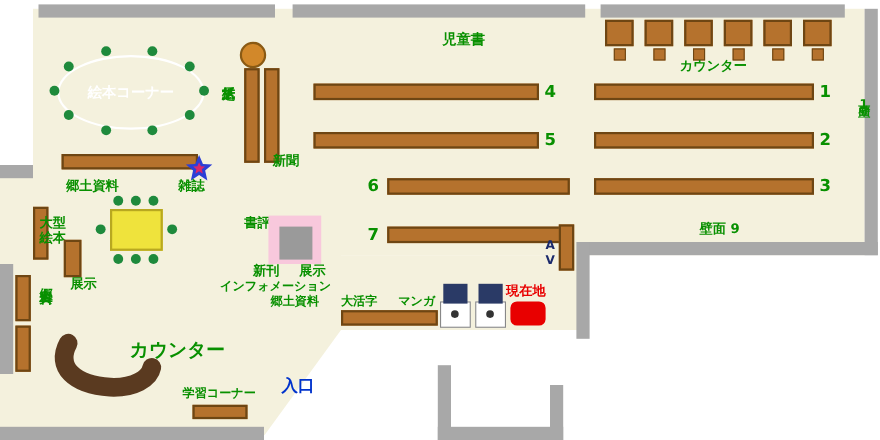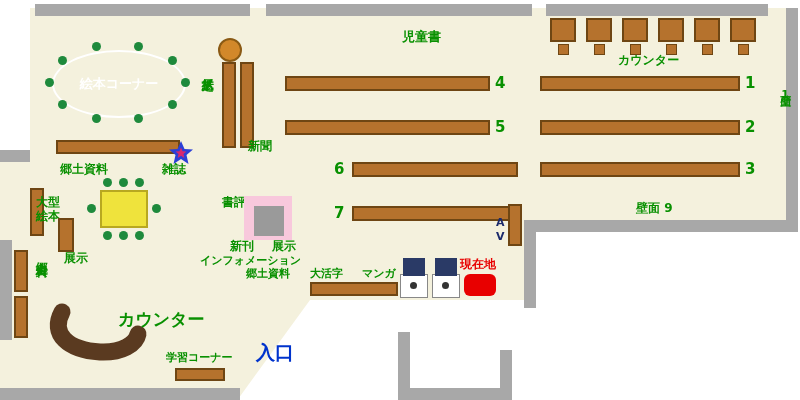--- a/index.html
+++ b/index.html
@@ -19,21 +19,21 @@
            display:flex;align-items:center;justify-content:center;color:#fff;font-weight:bold;font-size:13px}
   .ytable{position:absolute;background:var(--table_yellow,#efe33c);border:2px solid #b8a820;box-sizing:border-box}
   .round-table{position:absolute;border-radius:50%;background:#d2882a;border:2px solid #8a5a14;box-sizing:border-box}
   .pinkbox{position:absolute;background:var(--display_pink,#f8c8dc)}
   .graybox{position:absolute;background:#9a9a9a}
   .terminal-screen{position:absolute;background:var(--terminal_navy,#2a3a66)}
   .terminal-body{position:absolute;background:#fff;border:1px solid #888;box-sizing:border-box}
   .terminal-dot{position:absolute;width:7px;height:7px;border-radius:50%;background:#333}
   .marker{position:absolute;background:var(--current_red,#e80000);border-radius:6px}
   .red{color:var(--current_red,#e80000)}
-  .blue{color:var(--entrance_blue,#0033cc);font-size:19px}
+  .blue{color:var(--entrance_blue,#0033cc);font-size:15px}
   .navy{color:var(--av_navy,#1b2a6b);font-size:11px}
   svg{position:absolute;overflow:visible}
 </style>
 </head>
 <body>
 
 <div class="stage">
 
   <div class="floor" style="left:30px;top:8px;width:756px;height:224px"></div>
   <div class="floor" style="left:0px;top:150px;width:310px;height:246px;clip-path:polygon(0 0,100% 0,100% 61%,77.5% 100%,0 100%)"></div>

